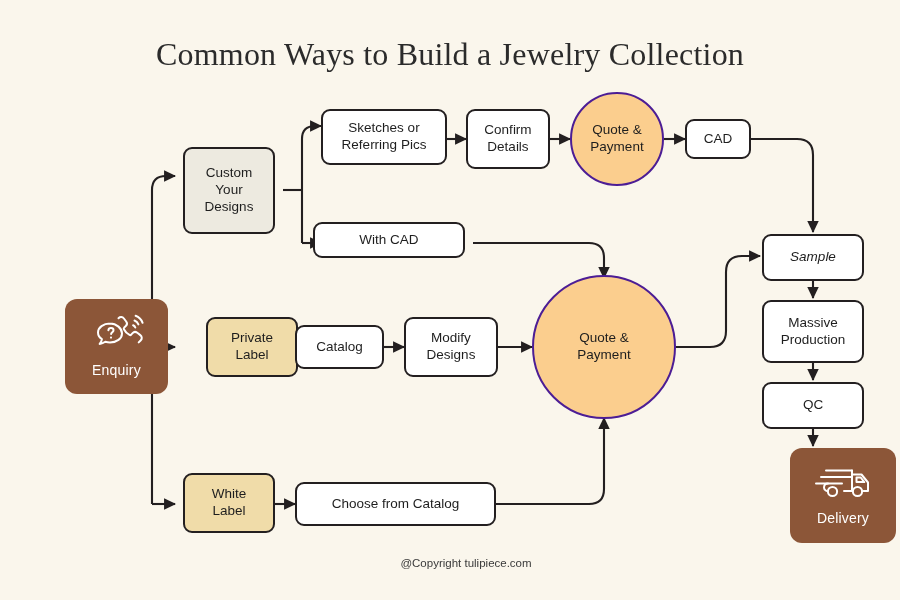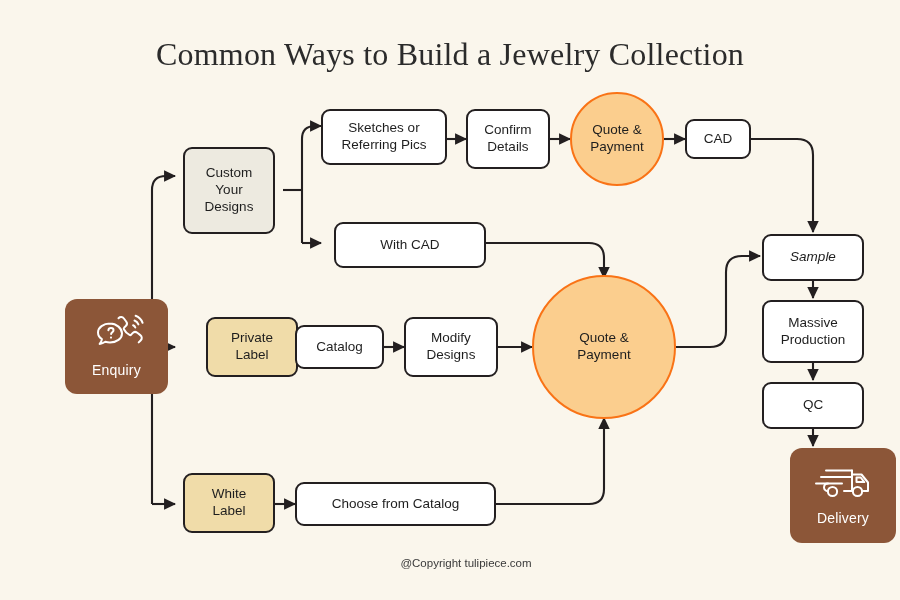--- a/index.html
+++ b/index.html
@@ -57,21 +57,21 @@
     z-index: 3;
   }
   .rect {
     border: 2px solid #231F20;
     border-radius: 9px;
     background: #FFFFFF;
   }
   .rect.beige { background: #EDEAE0; }
   .rect.tan   { background: #F0DCA9; }
   .circle {
-    border: 2px solid #f97316;
+    border: 2px solid #4c1d95;
     border-radius: 50%;
     background: #FBCE8E;
   }
   .brown {
     background: #8C5638;
     border-radius: 12px;
     color: #FFFFFF;
     font-size: 14px;
     margin-left: 30px;
   }
@@ -175,21 +175,21 @@
 
   <div class="node circle" style="left:570px; top:92px; width:94px; height:94px;">
     <span class="ln">Quote &amp;</span>
     <span class="ln">Payment</span>
   </div>
 
   <div class="node rect" style="left:685px; top:119px; width:66px; height:40px;text-align:right;">
     <span class="ln">CAD</span>
   </div>
 
-  <div class="node rect" style="left:334px; top:222px; width:152px; height:46px;">
+  <div class="node rect" style="left:313px; top:222px; width:152px; height:36px;">
     <span class="ln">With CAD</span>
   </div>
 
   <div class="node rect" style="left:295px; top:325px; width:89px; height:44px;">
     <span class="ln">Catalog</span>
   </div>
 
   <div class="node rect" style="left:404px; top:317px; width:94px; height:60px;">
     <span class="ln">Modify</span>
     <span class="ln">Designs</span>

